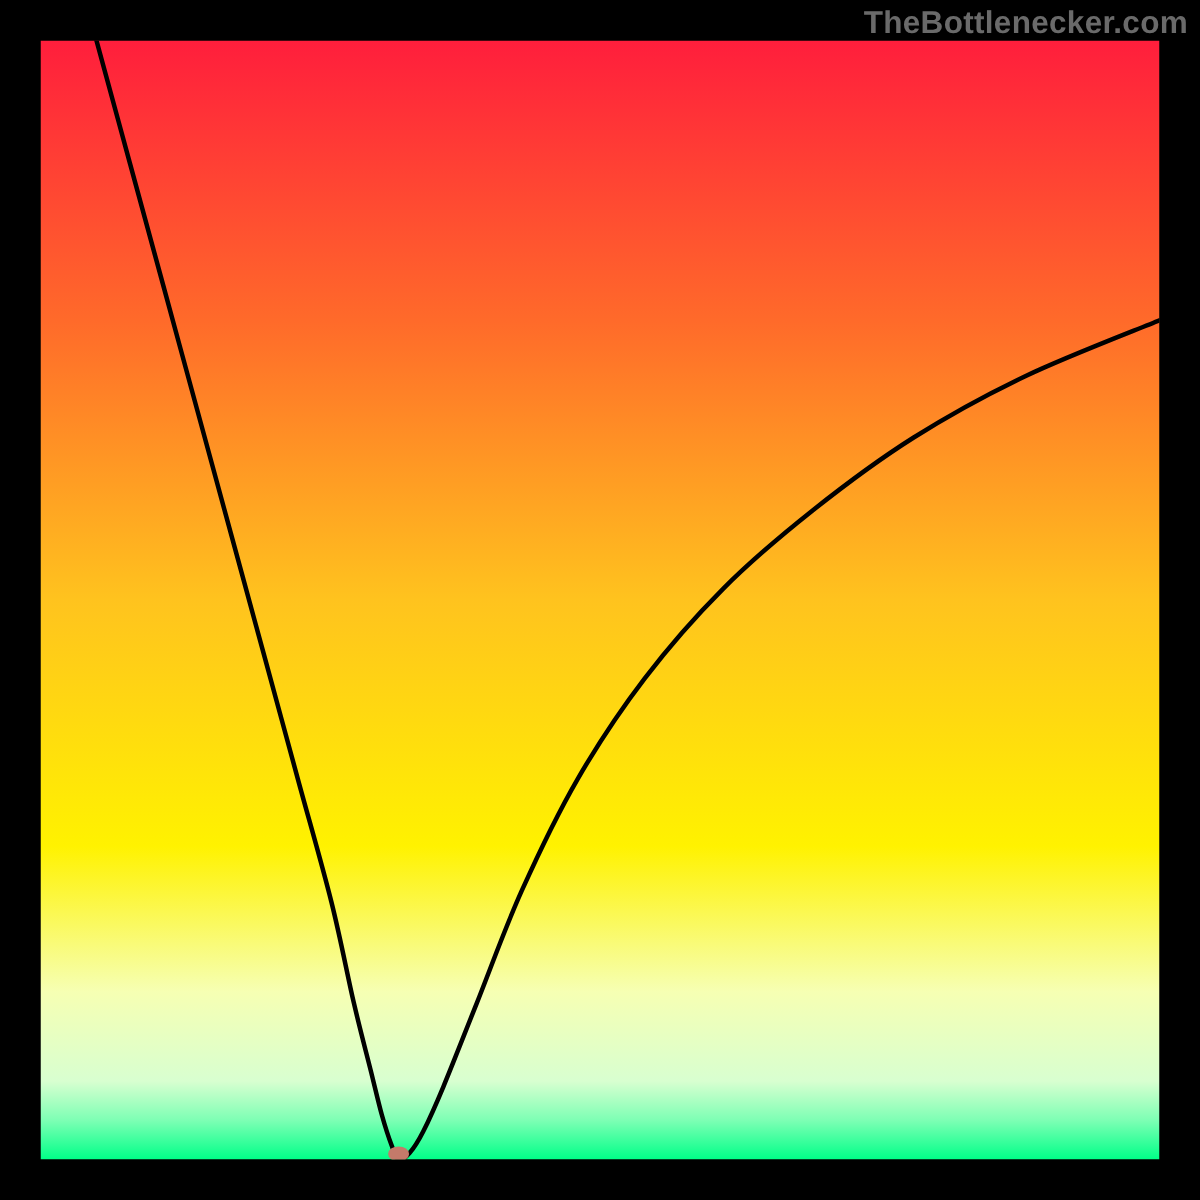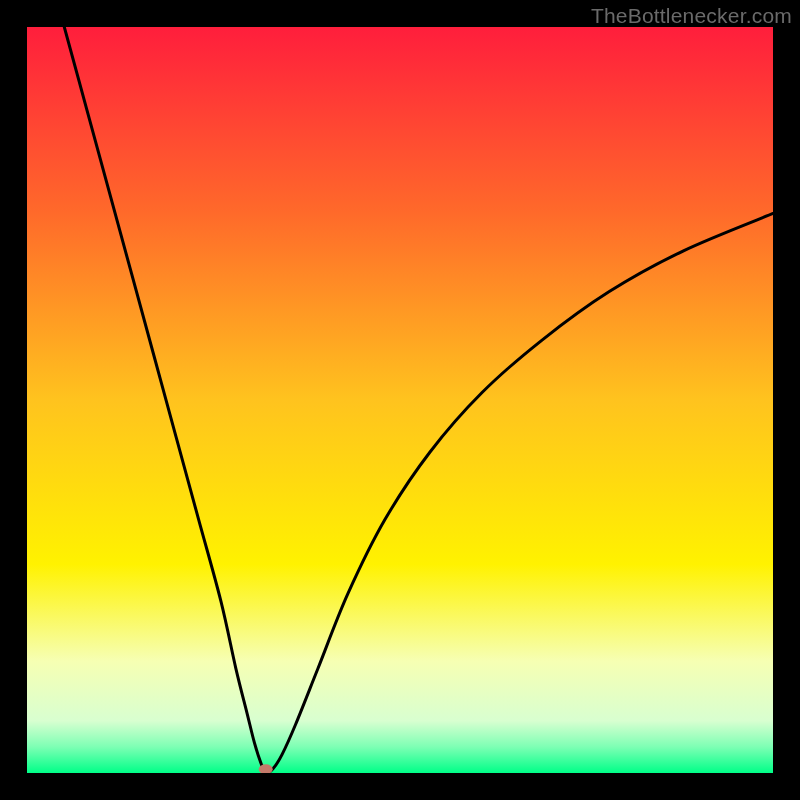--- a/index.html
+++ b/index.html
@@ -17,21 +17,21 @@
     top: 27px;
     width: 746px;
     height: 746px;
   }
   .watermark {
     position: absolute;
     top: 4px;
     right: 8px;
     color: #6a6a6a;
     font-size: 21px;
-    font-weight: 400;
+    font-weight: 700;
     letter-spacing: 0.2px;
     pointer-events: none;
     user-select: none;
   }
   svg { display: block; }
 </style>
 </head>
 <body>
 
 <div class="frame">

